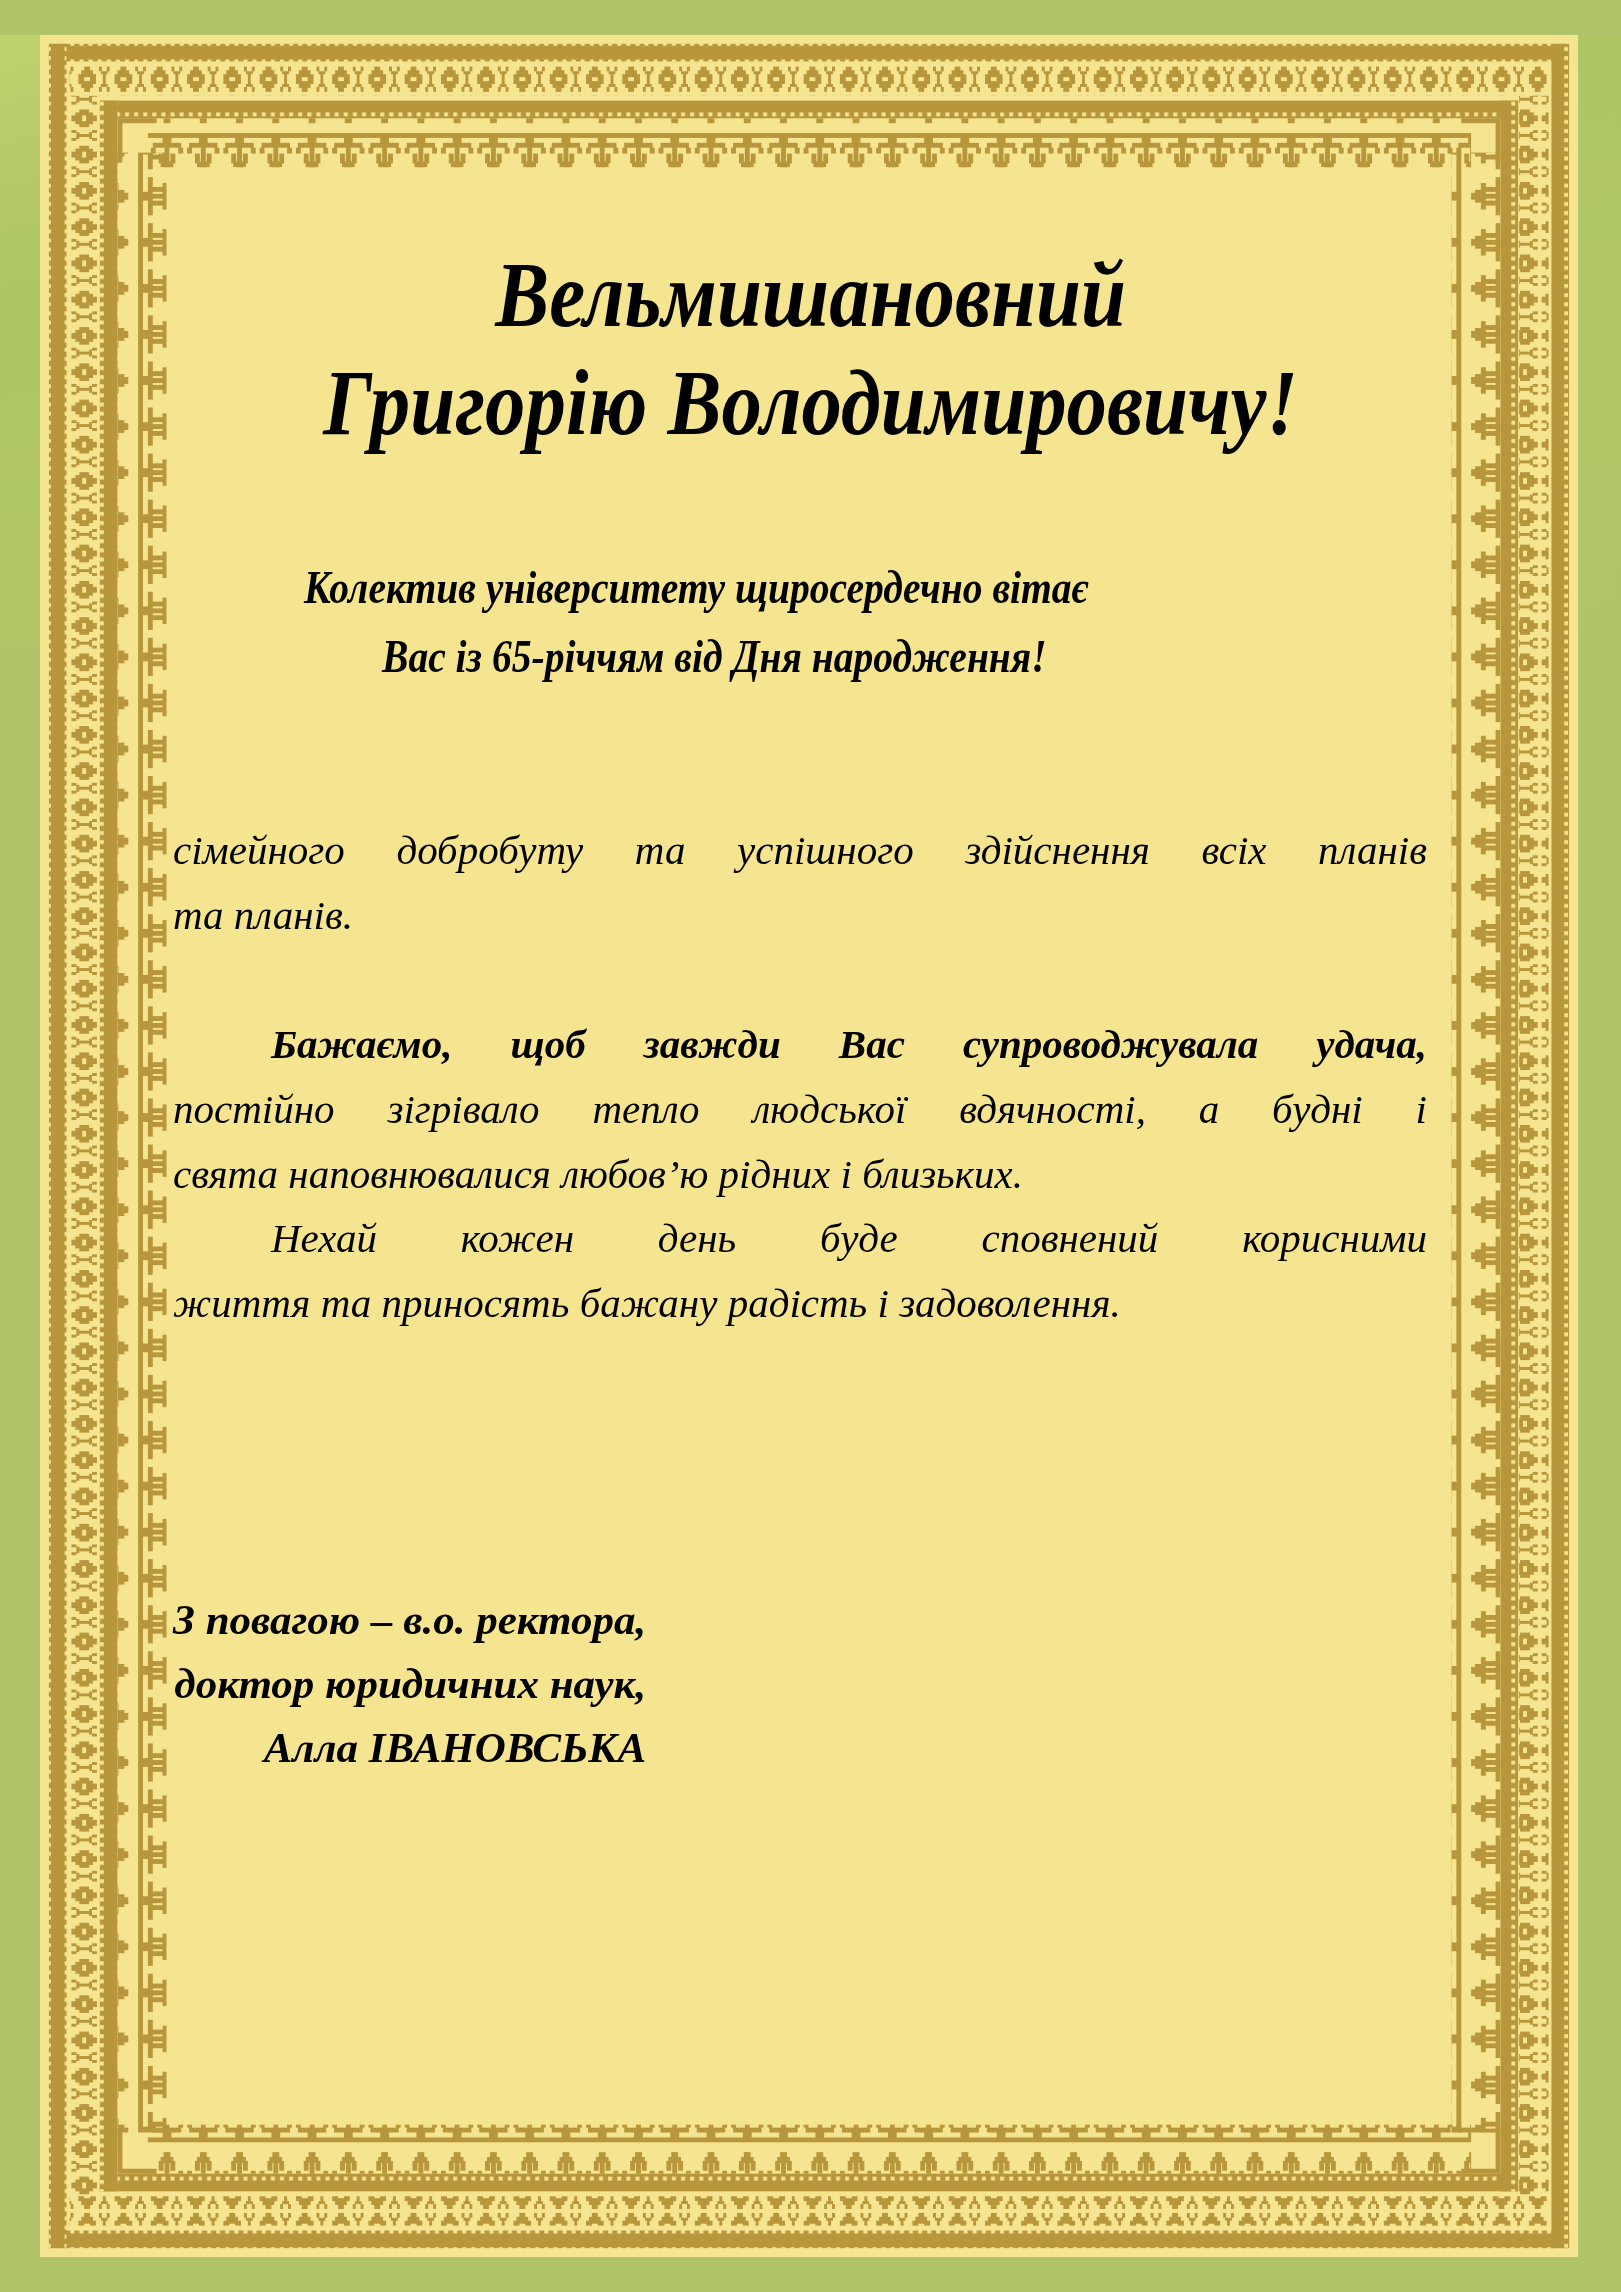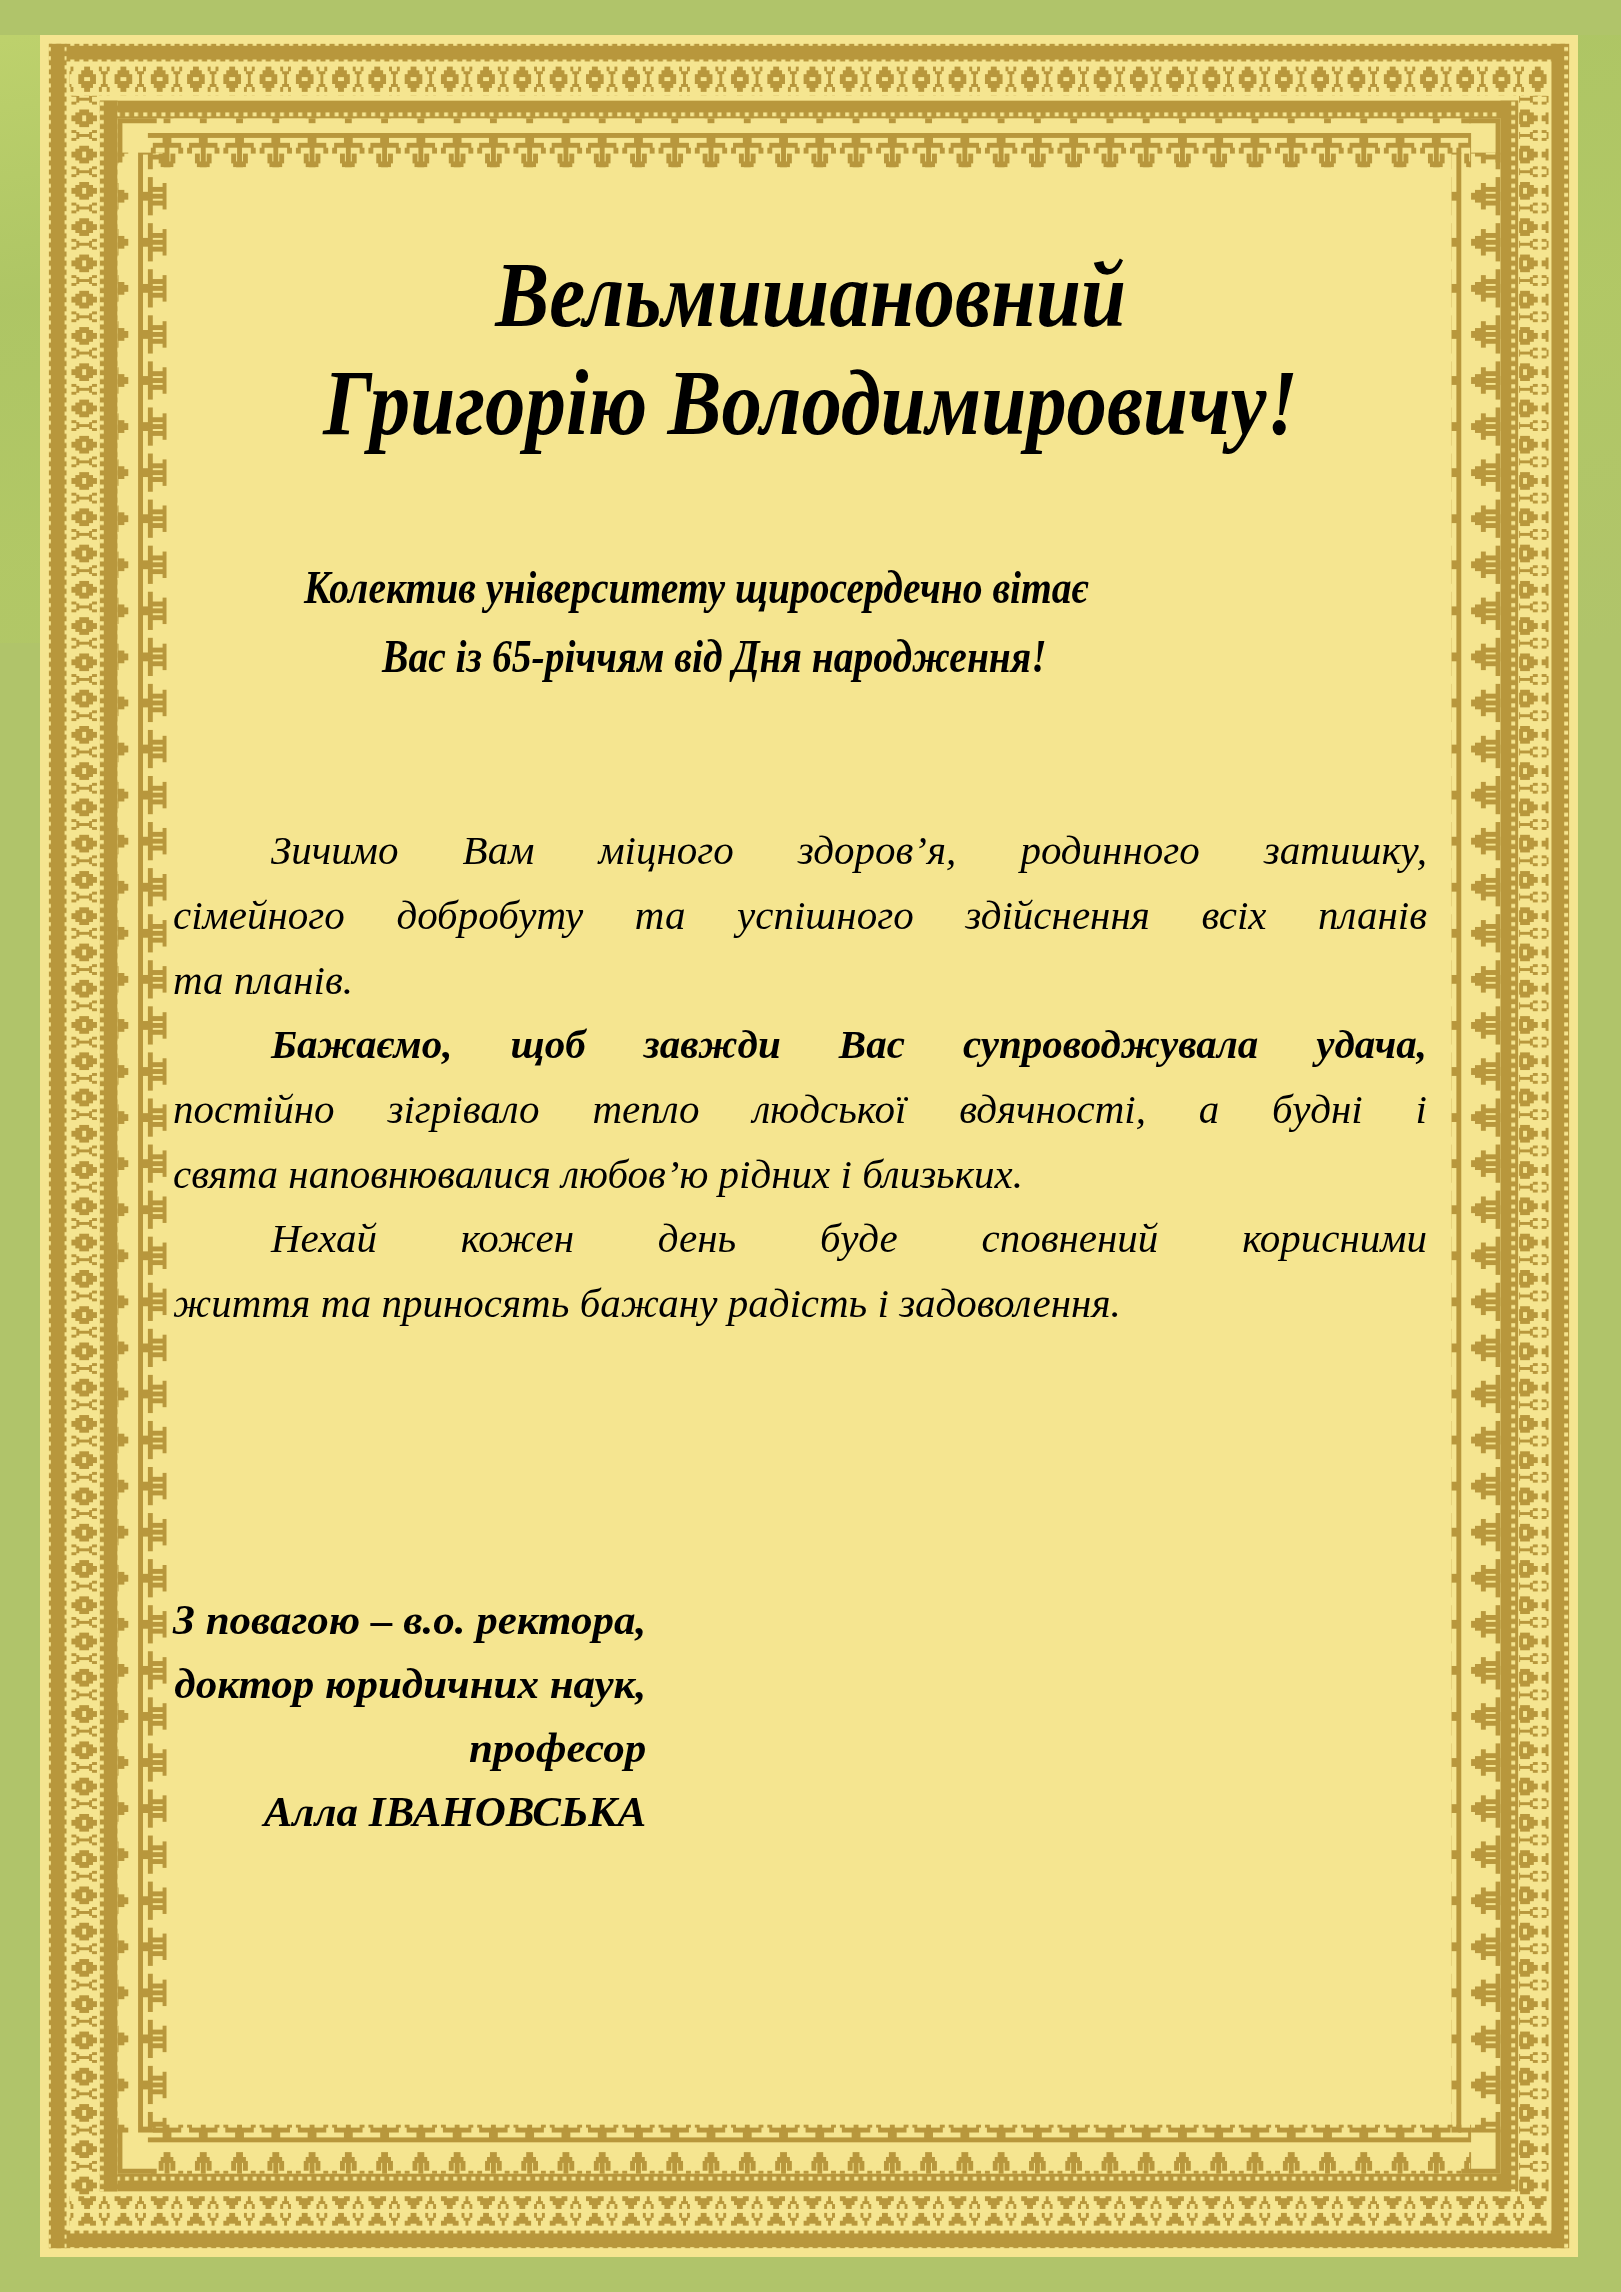--- a/index.html
+++ b/index.html
@@ -246,37 +246,35 @@
 
 <div class="content">
 
   <div class="heading l1">Вельмишановний</div>
   <div class="heading l2">Григорію Володимировичу!</div>
 
   <div class="greeting g1">Колектив університету щиросердечно вітає</div>
   <div class="greeting g2">Вас із  65-річчям від Дня народження!</div>
 
   <div class="body-block" style="top: 810px;">
-    <span class="line indent" style="word-spacing: 0px;">Зичимо Вам міцного здоров’я, родинного затишку,</span>
     <span class="line" style="word-spacing: 0px;">сімейного добробуту та успішного здійснення всіх планів</span>
     <span class="line last">та планів.</span>
   </div>
 
   <div class="body-block" style="top: 1004px;">
     <span class="line indent" style="word-spacing: 0px; font-weight: bold;">Бажаємо, щоб завжди Вас супроводжувала удача,</span>
     <span class="line" style="word-spacing: 0px;">постійно зігрівало тепло людської вдячності, а будні і</span>
     <span class="line last">свята наповнювалися любов’ю рідних і близьких.</span>
   </div>
 
   <div class="body-block" style="top: 1198px;">
     <span class="line indent" style="word-spacing: 0px;">Нехай кожен день буде сповнений корисними</span>
     <span class="line last">життя та приносять бажану радість і задоволення.</span>
   </div>
 
   <div class="signature">
     <div>З повагою – в.о. ректора,</div>
     <div>доктор юридичних наук,</div>
-    <div>професор</div>
     <div>Алла ІВАНОВСЬКА</div>
   </div>
 
 </div>
 
 
 </body></html>

